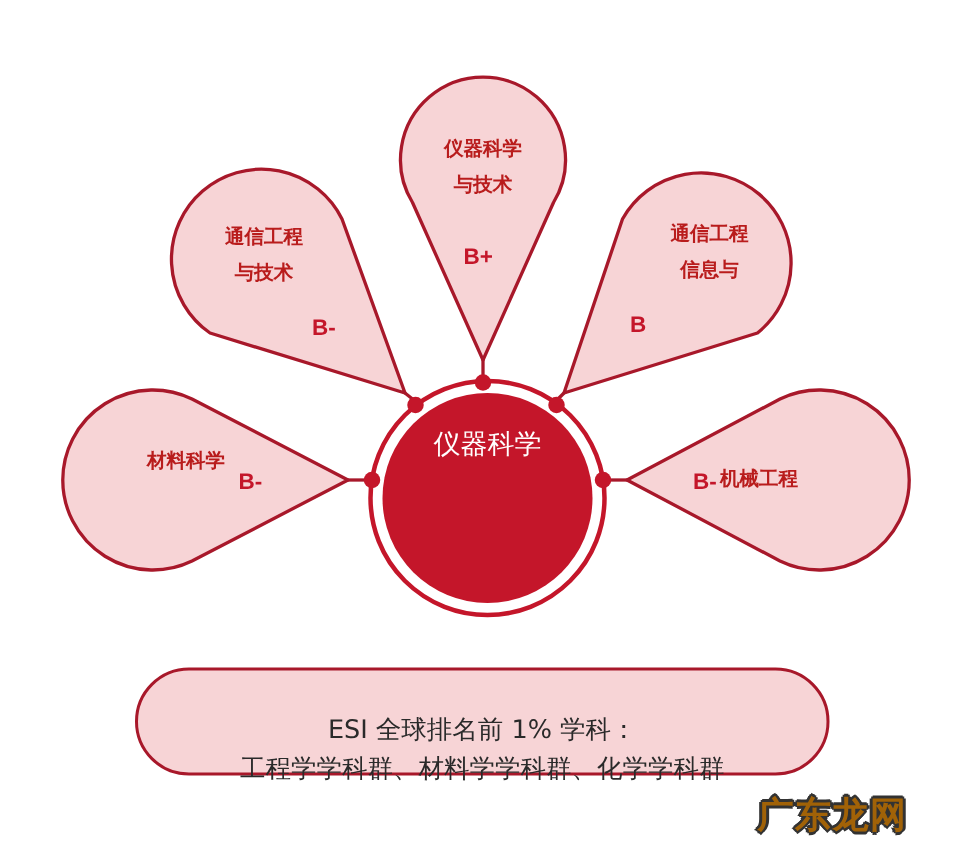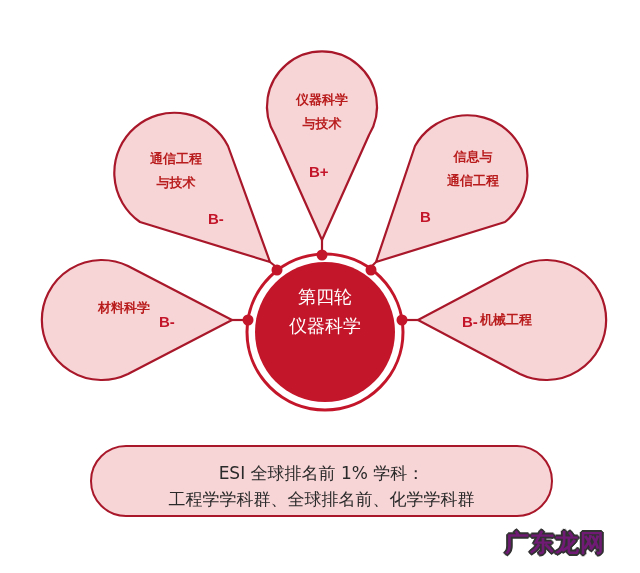--- a/index.html
+++ b/index.html
@@ -8,23 +8,23 @@
   svg.diagram { position: absolute; left: 0; top: 0; }
   .label { position: absolute; color: #b91c1c; font-size: 13px; line-height: 24px;
            text-align: center; white-space: nowrap; font-weight: bold; }
   .grade { position: absolute; color: #c4162a; font-weight: bold; font-size: 15px;
            font-family: "Liberation Sans", "DejaVu Sans", sans-serif; }
   .center-text { position: absolute; left: 255px; top: 282px; width: 140px; text-align: center;
                  color: #ffffff; font-size: 18px; line-height: 29px; }
   .esi-box { position: absolute; left: 90px; top: 445px; width: 463px; height: 72px;
              background: #f7d4d6; border: 2px solid #a8182a; border-radius: 38px;
              box-sizing: border-box; text-align: center; color: #2a2a2a;
-             font-size: 17px; line-height: 26px; padding-top: 13px; }
+             font-size: 17px; line-height: 26px; padding-top: 27px; }
   .watermark { position: absolute; left: 505px; top: 527px; font-size: 24px; font-weight: bold;
-               color: #701a75; letter-spacing: 1px;
+               color: #a16207; letter-spacing: 1px;
                text-shadow: -1px -1px 0 #333, 1px -1px 0 #333, -1px 1px 0 #333, 1px 1px 0 #333,
                             0 2px 0 #333, 2px 0 0 #333, 0 -2px 0 #333, -2px 0 0 #333; }
 </style>
 </head>
 <body>
 
 <svg class="diagram" width="640" height="573" viewBox="0 0 640 573">
 
   <path d="M322,240 L275,135 A55,55 0 1 1 369,135 Z" fill="#f7d4d6" stroke="#a8182a" stroke-width="2.2" stroke-linejoin="round"></path>
   <line x1="322" y1="240" x2="322" y2="256" stroke="#a8182a" stroke-width="2.2"></line>
@@ -57,38 +57,37 @@
 </div>
 <div class="grade" style="left:309px; top:163px;">B+</div>
 
 <div class="label" style="left:128px; top:147px; width:96px;">
   <div>通信工程</div>
   <div>与技术</div>
 </div>
 <div class="grade" style="left:208px; top:210px;">B-</div>
 
 <div class="label" style="left:428px; top:145px; width:90px;">
+  <div>通信工程</div>
   <div>信息与</div>
-  <div>通信工程</div>
 </div>
 <div class="grade" style="left:420px; top:208px;">B</div>
 
 <div class="label" style="left:62px; top:296px; width:88px; text-align:right;">
   <div>材料科学</div>
 </div>
 <div class="grade" style="left:159px; top:313px;">B-</div>
 
 <div class="grade" style="left:462px; top:313px;">B-</div>
 <div class="label" style="left:480px; top:308px; width:90px; text-align:left;">
   <div>机械工程</div>
 </div>
 
 <div class="center-text">
-  <div>第四轮</div>
   <div>仪器科学</div>
 </div>
 
 <div class="esi-box">
   <div>ESI 全球排名前 1% 学科：</div>
-  <div>工程学学科群、全球排名前、化学学科群</div>
+  <div>工程学学科群、材料学学科群、化学学科群</div>
 </div>
 
 <div class="watermark">广东龙网</div>
 
 </body></html>

